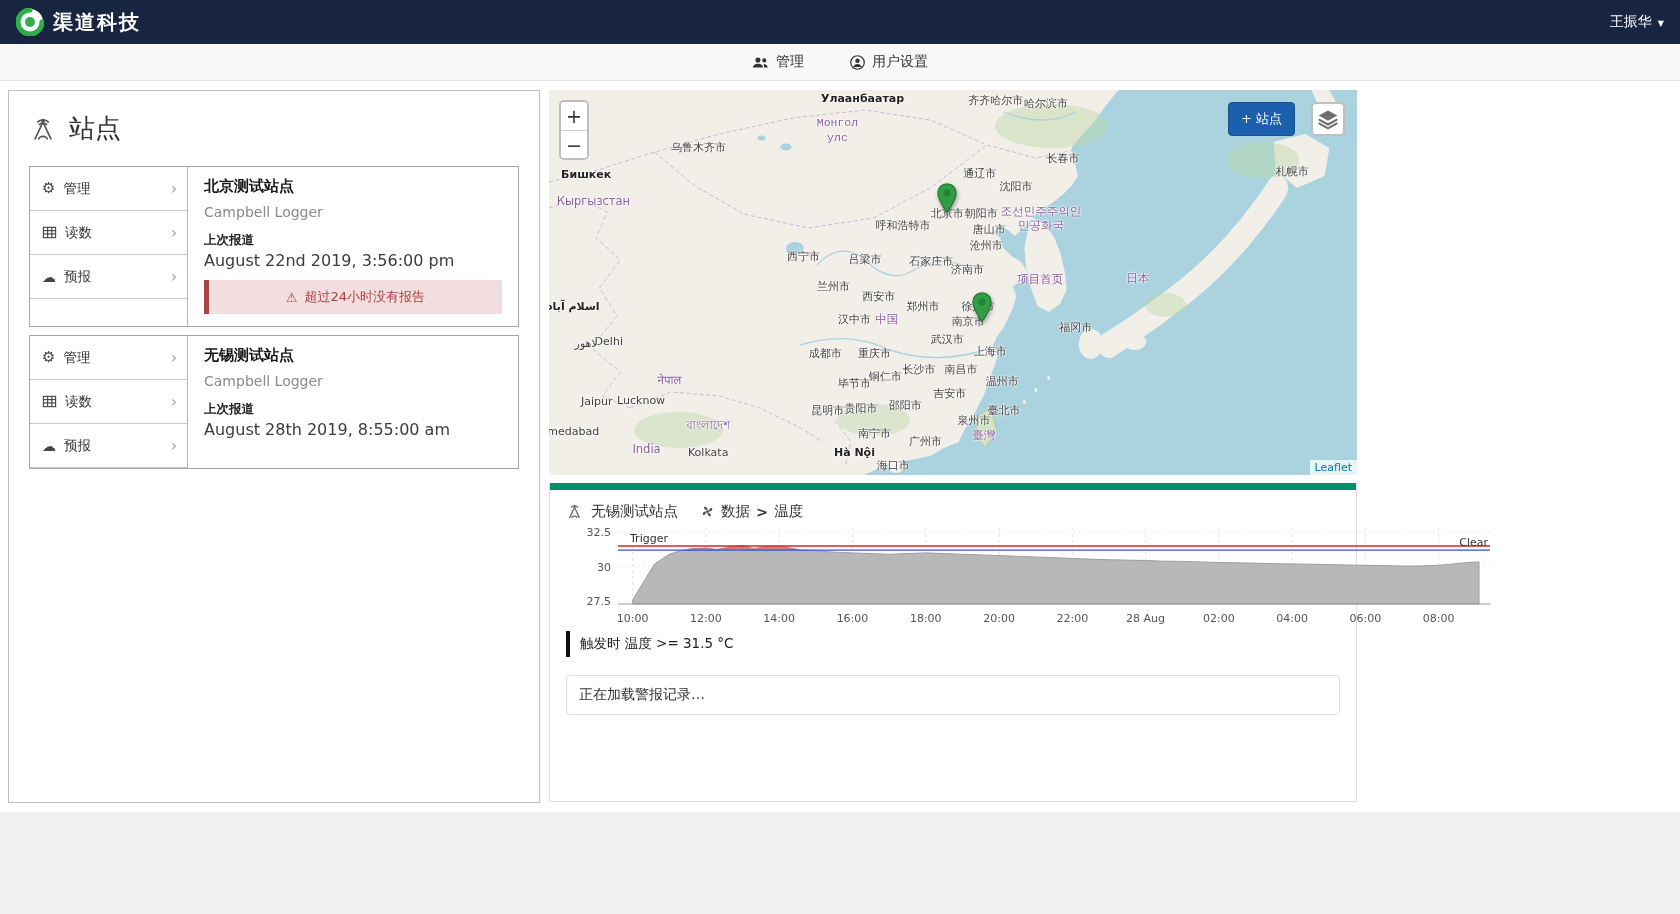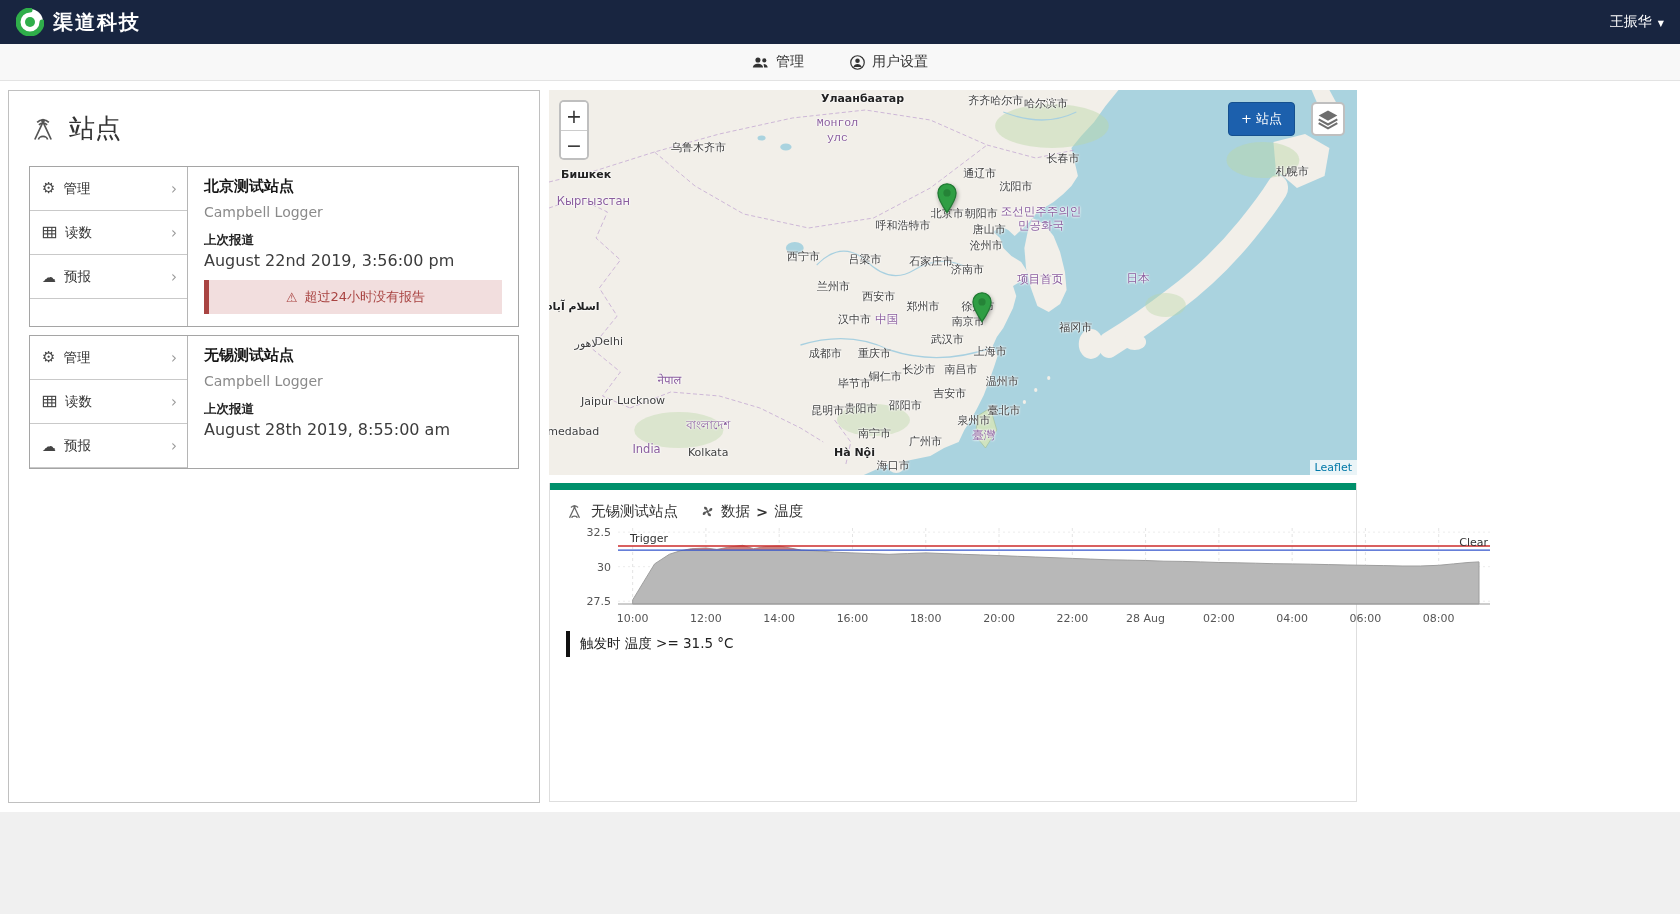--- a/index.html
+++ b/index.html
@@ -420,19 +420,20 @@
               </defs>
               <path d="M66.7,83 L66.7,78.9 L77.6,60.9 L88.6,42.9 L103.3,33.3 L114.3,29.8 L125.3,27.7 L139.9,27.0 L150.9,28.4 L161.9,26.3 L176.6,24.3 L187.6,27.7 L198.6,25.7 L213.2,25.0 L224.2,27.0 L235.2,29.1 L249.8,29.8 L268.2,31.2 L286.5,31.9 L304.8,32.6 L323.1,33.3 L341.4,32.6 L359.8,31.9 L378.1,32.6 L396.4,33.3 L414.7,33.9 L433.0,34.6 L451.4,35.3 L469.7,36.0 L488.0,36.7 L506.3,37.4 L524.6,38.1 L543.0,38.8 L561.3,39.1 L579.6,39.5 L597.9,40.2 L616.2,40.4 L634.6,40.9 L652.9,41.5 L671.2,41.8 L689.5,42.2 L707.8,42.7 L726.2,42.9 L744.5,43.2 L762.8,43.6 L781.1,44.0 L799.4,44.3 L817.7,44.6 L836.1,45.0 L854.4,45.0 L872.7,44.3 L887.4,42.9 L902.0,41.5 L913.0,40.9 L913.0,83 Z" fill="#b8b8b8" stroke="#9e9e9e" stroke-width="1"></path>
               <rect x="52" y="7" width="872" height="22.109090909090888" fill="rgba(217,83,79,0.55)" clip-path="url(#ac)"></rect>
               <line x1="52" x2="924" y1="83" y2="83" stroke="#9a9a9a"></line>
               <line x1="52" x2="924" y1="24.963636363636333" y2="24.963636363636333" stroke="#cc2b2b" stroke-width="1.4"></line>
               <line x1="52" x2="924" y1="29.109090909090888" y2="29.109090909090888" stroke="#3355cc" stroke-width="1.4"></line>
               <text x="64" y="20.963636363636333" class="ax dark">Trigger</text>
               <text x="922" y="25.109090909090888" text-anchor="end" class="ax dark">Clear</text>
             </svg>
           <div class="trigger-note">触发时 温度 &gt;= 31.5 °C</div>
+          <div class="loading-box">正在加载警报记录…</div>
         </div>
       </div>
     </section>
   </div>
 
   <div class="footer"></div>
 </div>
 
 </body></html>

